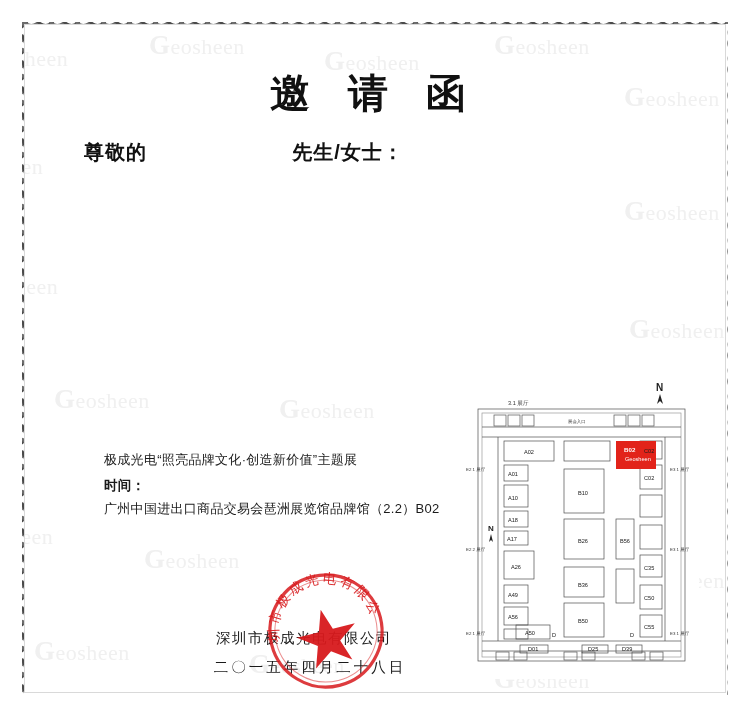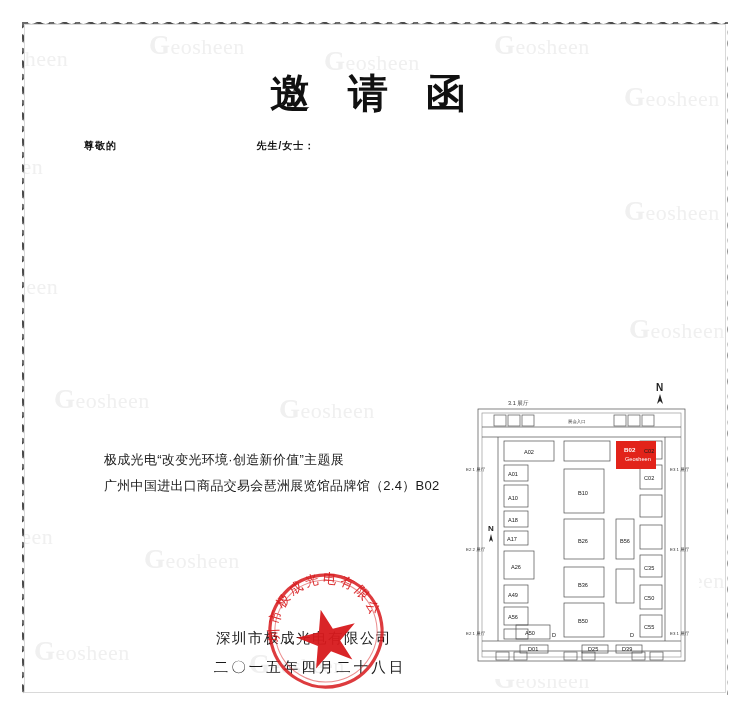--- a/index.html
+++ b/index.html
@@ -102,21 +102,21 @@
     font-family: "Liberation Serif", serif;
     font-weight: bold;
     font-size: 40px;
     letter-spacing: 14px;
     color: #111111;
   }
   .salutation {
     position: absolute;
     left: 60px; top: 115px;
     width: 560px;
-    font-size: 10px;
+    font-size: 20px;
     font-weight: bold;
     color: #111111;
     letter-spacing: 1px;
   }
   .salutation .blank {
     display: inline-block;
     width: 132px;
   }
   .para {
     position: absolute;
@@ -215,22 +215,23 @@
     <div class="doc-title">邀 请 函</div>
 
     <div class="salutation">
       <span>尊敬的</span>
       <span class="blank"></span>
       <span>先生/女士：</span>
     </div>
 
 
     <div class="info-block">
-      <div class="info-value">极成光电“改变光环境·创造新价值”主题展</div>
-      <div class="info-value">广州中国进出口商品交易会琶洲展览馆品牌馆（2.4）B02</div>
+      <div class="info-value">极成光电“照亮品牌文化·创造新价值”主题展</div>
+      <div class="info-label">时间：</div>
+      <div class="info-value">广州中国进出口商品交易会琶洲展览馆品牌馆（2.2）B02</div>
     </div>
 
     <div class="signature">
       <div>深圳市极成光电有限公司</div>
       <div class="sig-line-2">二〇一五年四月二十八日</div>
     </div>
 
     <div class="stamp">
       <svg width="124" height="124" viewBox="0 0 124 124" xmlns="http://www.w3.org/2000/svg">
         <defs>

